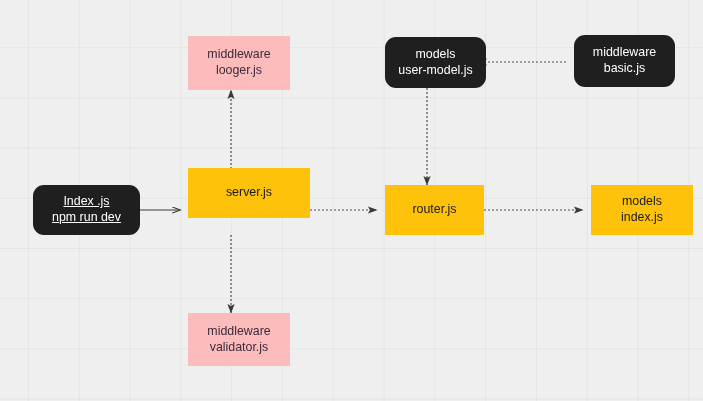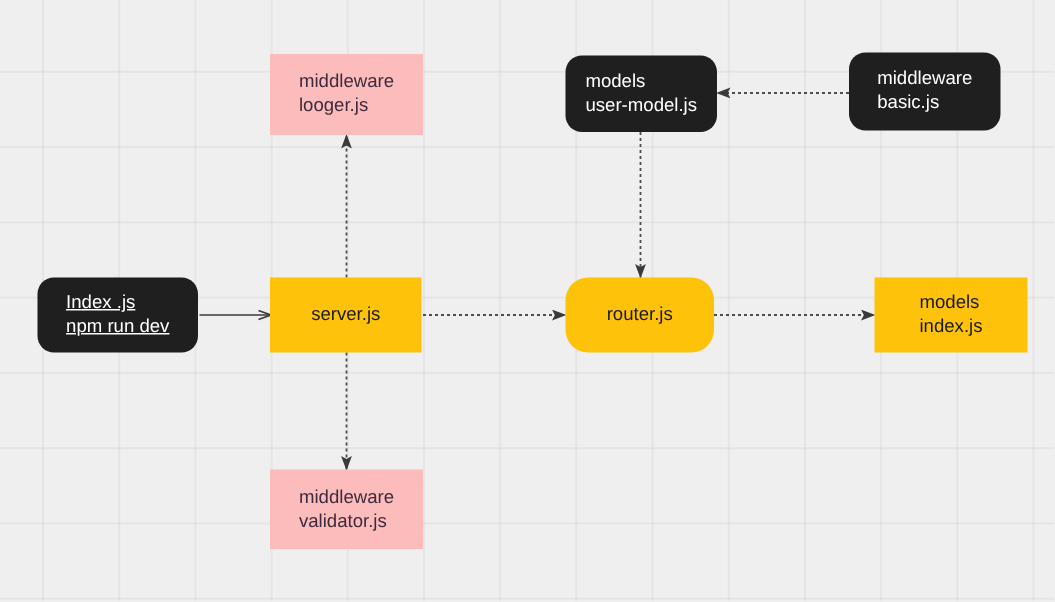--- a/index.html
+++ b/index.html
@@ -25,25 +25,26 @@
     left: 0; top: 0;
     width: 703px;
     height: 401px;
     pointer-events: none;
   }
   .node {
     position: absolute;
     display: flex;
     align-items: center;
     justify-content: center;
-    text-align: left;
+    text-align: center;
     line-height: 1.28;
     font-size: 12.4px;
     box-sizing: border-box;
     white-space: pre-line;
+    margin-left: 8px;
   }
   .node-dark {
     background: #1f1f1f;
     color: #ffffff;
     border-radius: 11px;
   }
   .node-yellow {
     background: #fec20b;
     color: #1a1a1a;
   }
@@ -78,29 +79,29 @@
     <line x1="427" y1="88" x2="427" y2="185" stroke="#4d4d4d" stroke-width="1.2" stroke-dasharray="2 2" marker-end="url(#arrow-solid)"></line>
 
     <line x1="566" y1="62" x2="478" y2="62" stroke="#4d4d4d" stroke-width="1.2" stroke-dasharray="2 2" marker-end="url(#arrow-solid)"></line>
 
     <line x1="476" y1="210" x2="583" y2="210" stroke="#4d4d4d" stroke-width="1.2" stroke-dasharray="2 2" marker-end="url(#arrow-solid)"></line>
   </svg>
 
   <div class="node node-dark" style="left:25px; top:185px; width:107px; height:50px;text-decoration:underline;">Index .js
 npm run dev</div>
 
-  <div class="node node-yellow" style="left:180px; top:185px; width:101px; height:50px;">server.js</div>
+  <div class="node node-yellow" style="left:180px; top:168px; width:122px; height:50px;">server.js</div>
 
   <div class="node node-pink" style="left:180px; top:36px; width:102px; height:54px;">middleware
 looger.js</div>
 
   <div class="node node-pink" style="left:180px; top:313px; width:102px; height:53px;">middleware
 validator.js</div>
 
-  <div class="node node-yellow" style="left:377px; top:185px; width:99px; height:50px;border-radius:15px;">router.js</div>
+  <div class="node node-yellow" style="left:377px; top:185px; width:99px; height:50px;">router.js</div>
 
   <div class="node node-dark" style="left:377px; top:37px; width:101px; height:51px;">models
 user-model.js</div>
 
   <div class="node node-dark" style="left:566px; top:35px; width:101px; height:52px;">middleware
 basic.js</div>
 
   <div class="node node-yellow" style="left:583px; top:185px; width:102px; height:50px;">models
 index.js</div>
 

